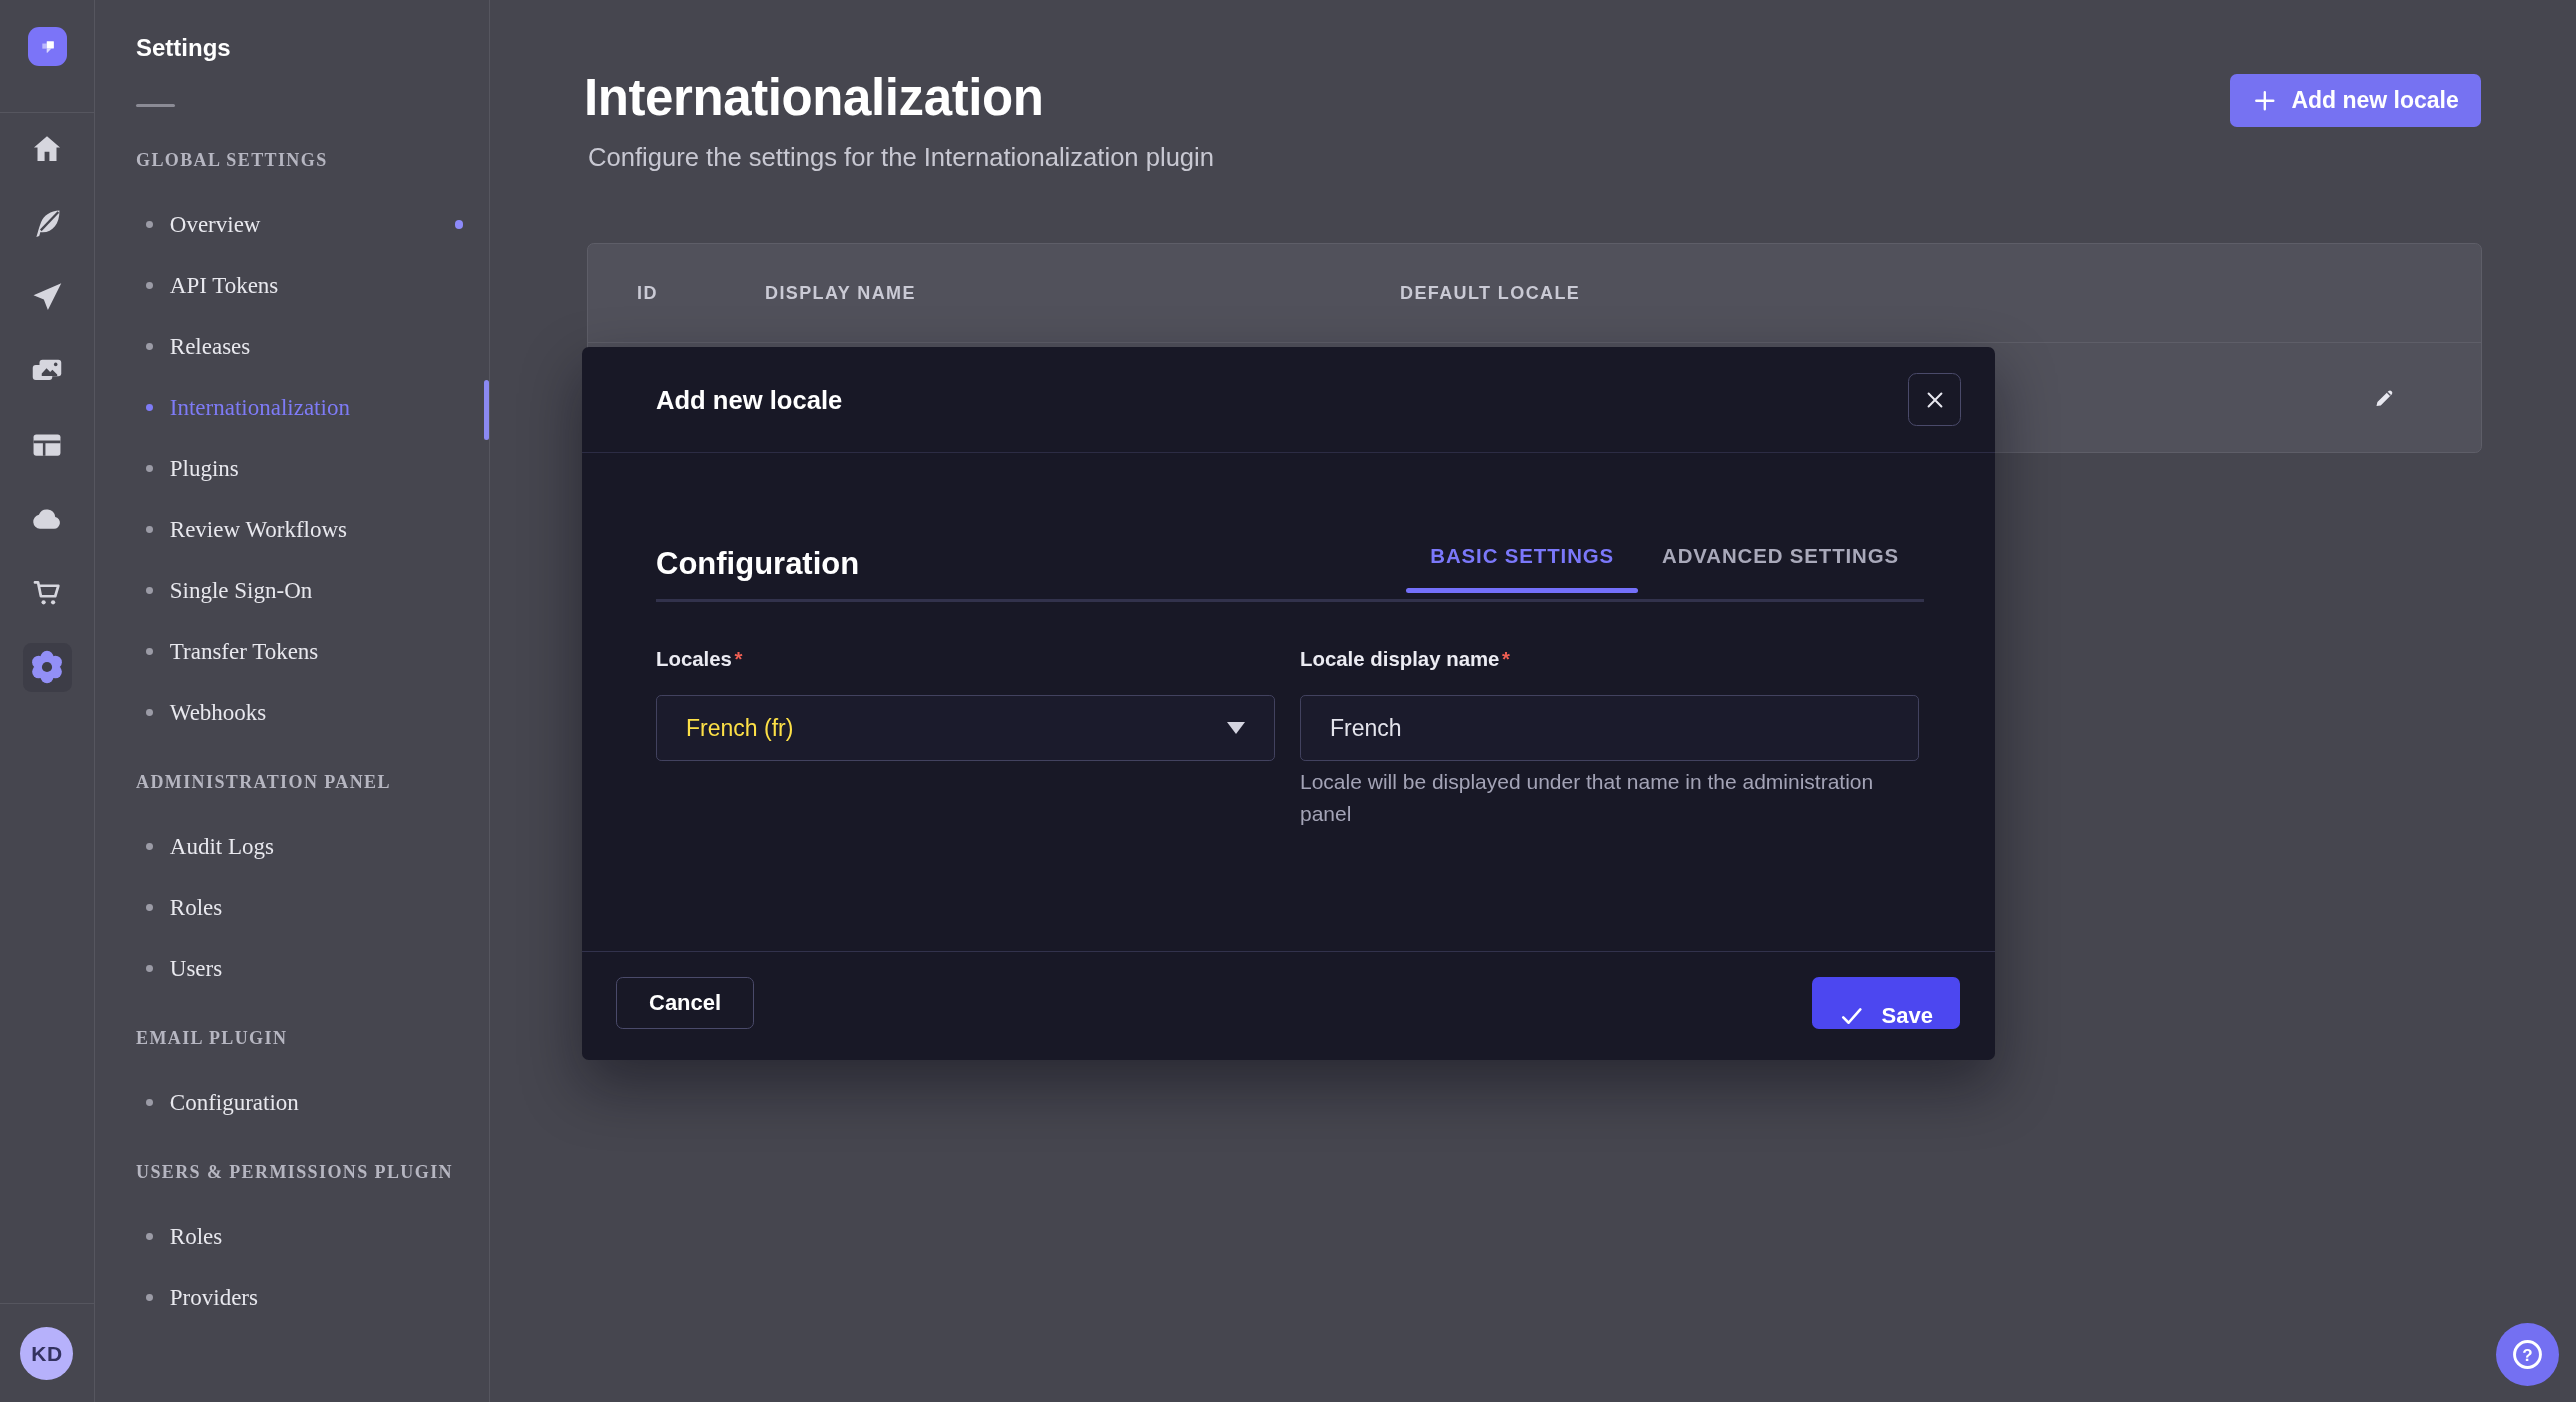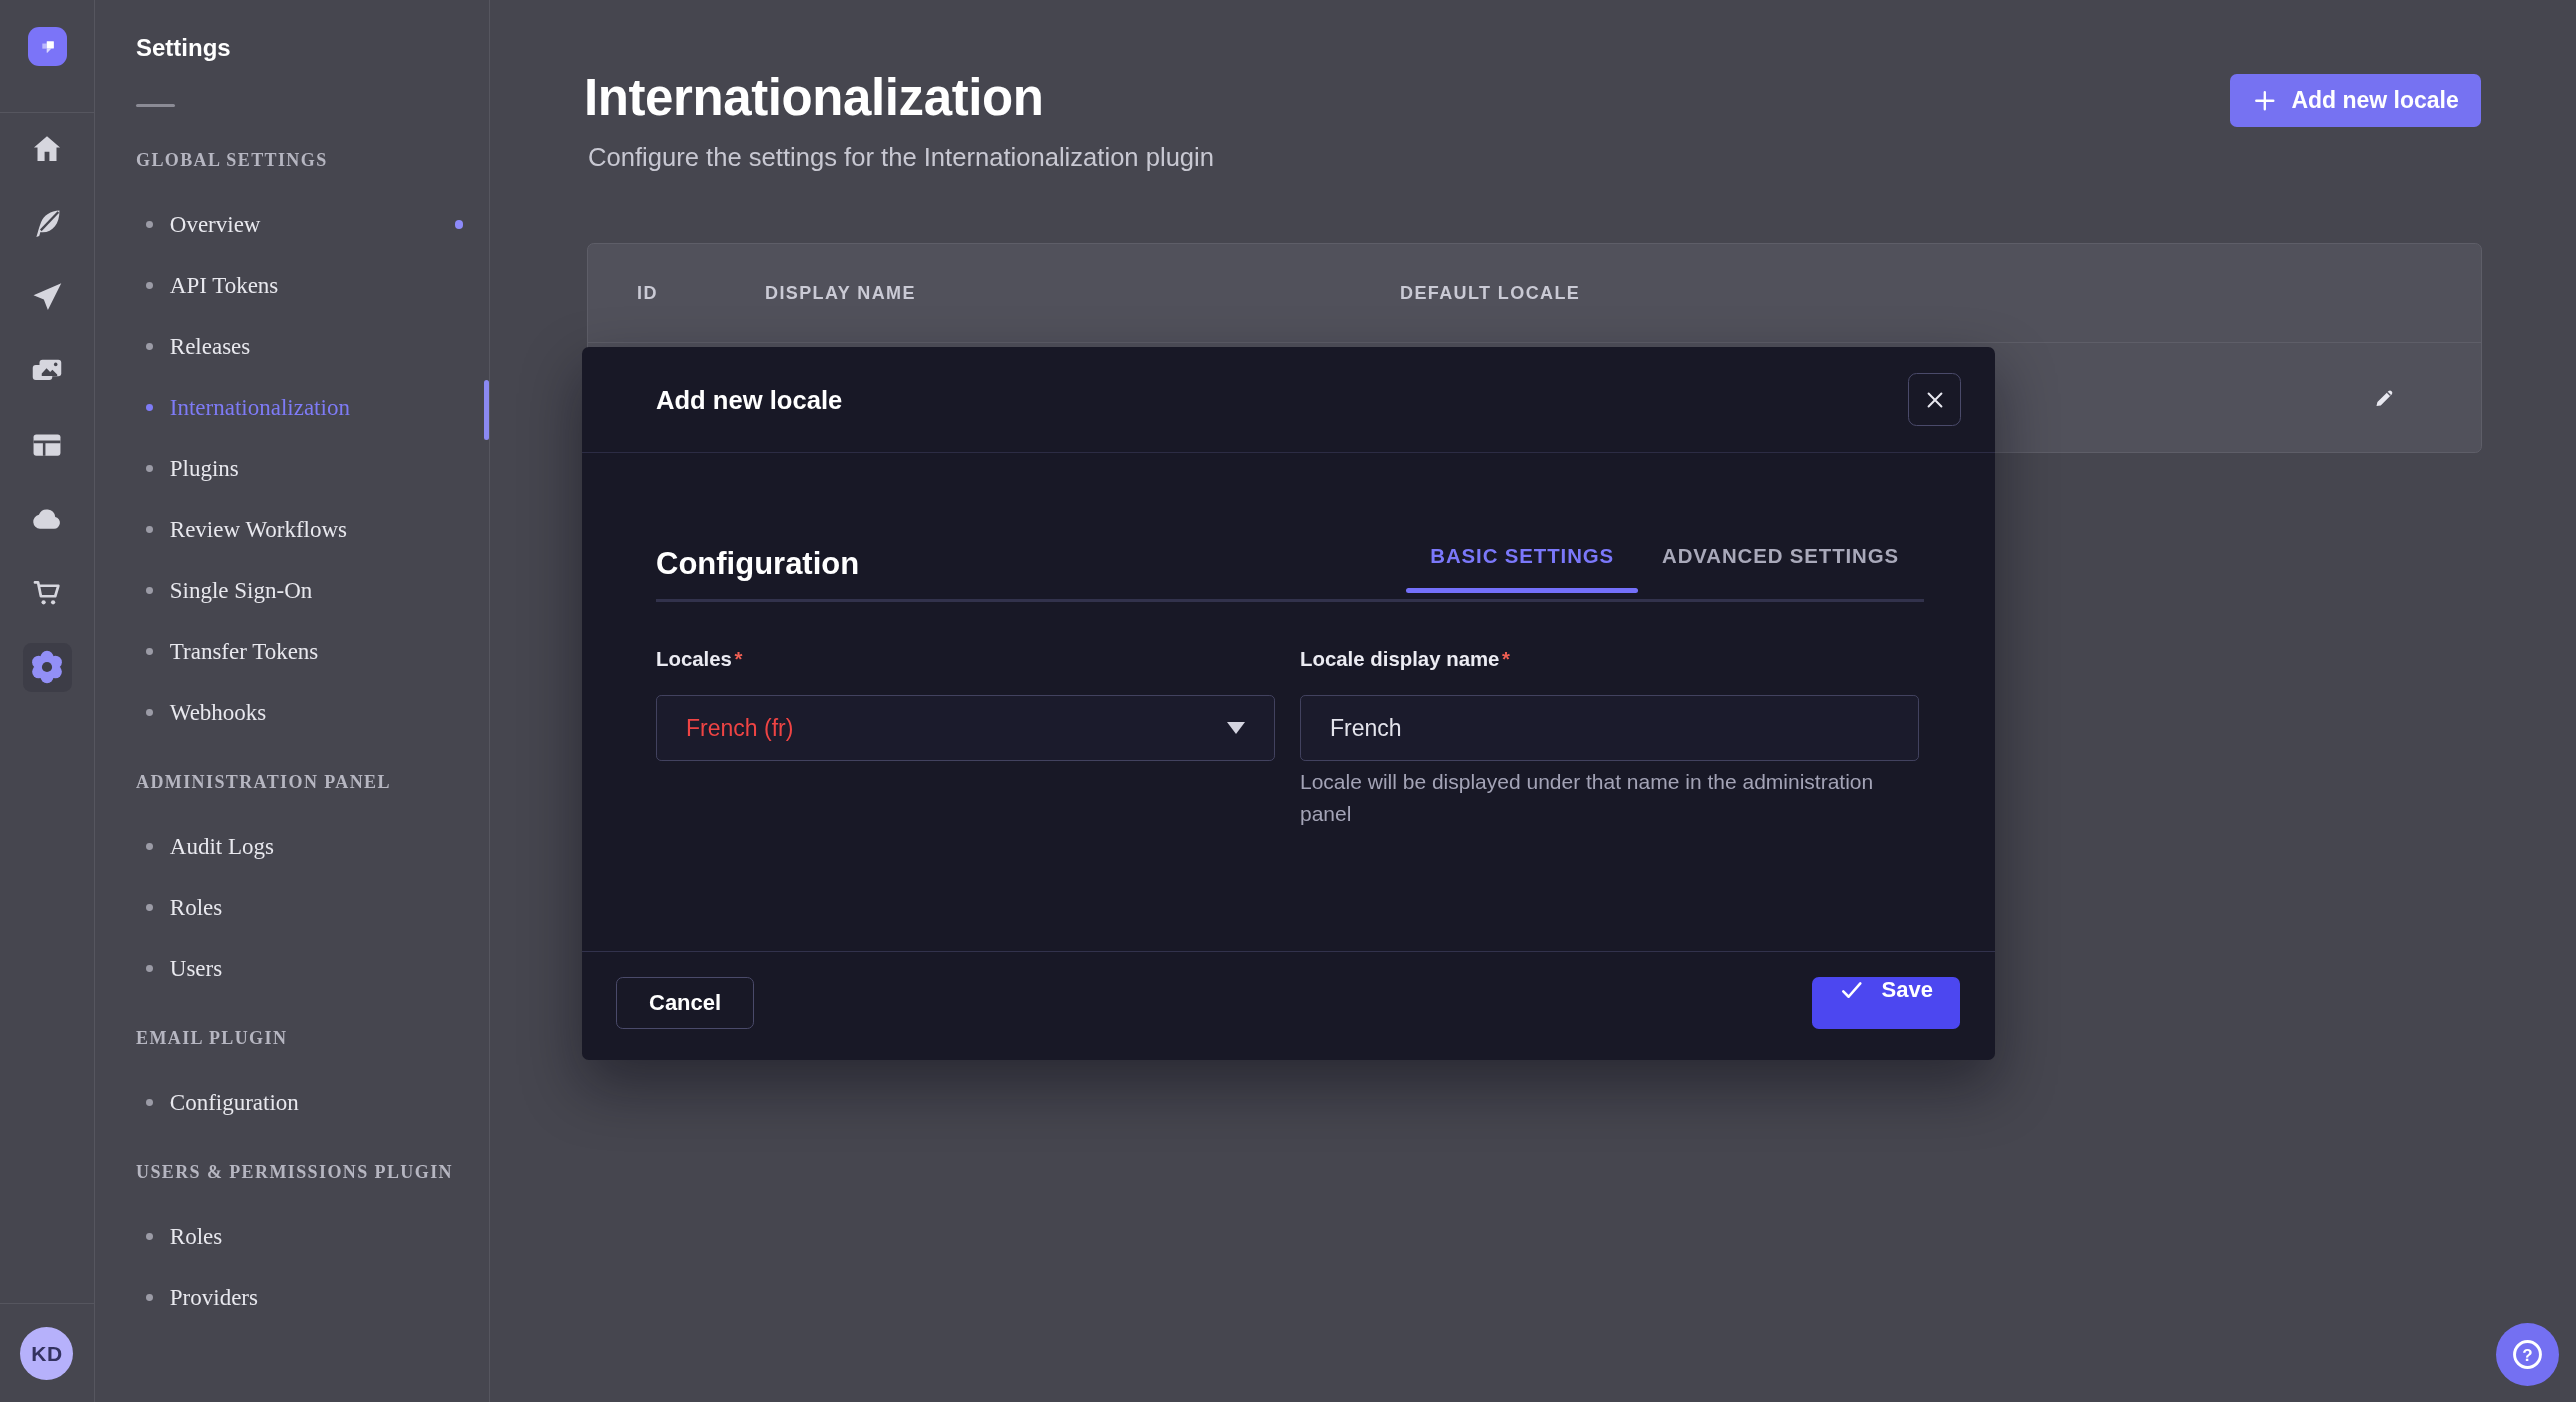--- a/index.html
+++ b/index.html
@@ -85,34 +85,34 @@
   .tab.active { color:#7b78fa; }
   .tab.active::after { content:""; position:absolute; left:0; right:0; top:43px; height:5.1px;
                        border-radius:2.6px; background:#7470fa; }
   .tabs-divider { position:absolute; left:74px; top:252px; width:1268px; height:2.6px; background:#32324c; }
   .field-label { position:absolute; top:300px; font-size:20.4px; font-weight:600; color:#ebebf2; line-height:25.6px; }
   .label-locales { left:74px; } .label-display-name { left:718px; }
   .req { color:#ee5e52; padding-left:2.6px; }
   .select-field { position:absolute; left:74px; top:348px; width:619px; height:66px;
                   border:1.3px solid #42425f; border-radius:5.1px; background:#1b1b2c;
                   display:flex; align-items:center; padding:0 29px; cursor:pointer; }
-  .select-value { flex:1; font-size:23px; color:#ef4444; }
+  .select-value { flex:1; font-size:23px; color:#fde047; }
   .caret { width:0; height:0; border-left:9.4px solid transparent; border-right:9.4px solid transparent;
            border-top:12px solid #d4d4e0; }
   .text-field { position:absolute; left:718px; top:348px; width:619px; height:66px;
                 border:1.3px solid #42425f; border-radius:5.1px; background:#1b1b2c;
                 color:#e4e4ec; font-size:23px; padding:0 29px; font-family:inherit; outline:none; }
   .hint { position:absolute; left:718px; top:419px; width:579px; font-size:21px; line-height:31.5px; color:#a3a3b6; }
   .modal-footer { position:absolute; left:0; top:604px; width:100%; height:109px; border-top:1.7px solid #32324c; }
   .cancel-btn { position:absolute; left:34px; top:25px; height:52px; padding:0 32px; border-radius:6.8px;
                 background:#181826; border:1.3px solid #4a4a6a; color:#fff;
                 font-size:22px; font-weight:600; font-family:inherit; cursor:pointer; }
   .save-btn { position:absolute; right:35px; top:25px; height:52px; padding:0 27px; border-radius:6.8px;
               background:#4c47f0; border:none; color:#fff; font-size:22px; font-weight:600;
-              font-family:inherit; cursor:pointer; display:flex; align-items:flex-start; gap:17px; }
+              font-family:inherit; cursor:pointer; display:flex; align-items:flex-end; gap:17px; }
 
   
   .help-fab { position:absolute; left:2496px; top:1323px; width:63px; height:63px; border-radius:50%;
               background:#7470f2; border:none; cursor:pointer;
               display:flex; align-items:center; justify-content:center; }
 </style>
 </head>
 <body>
 
 <div class="rail">

